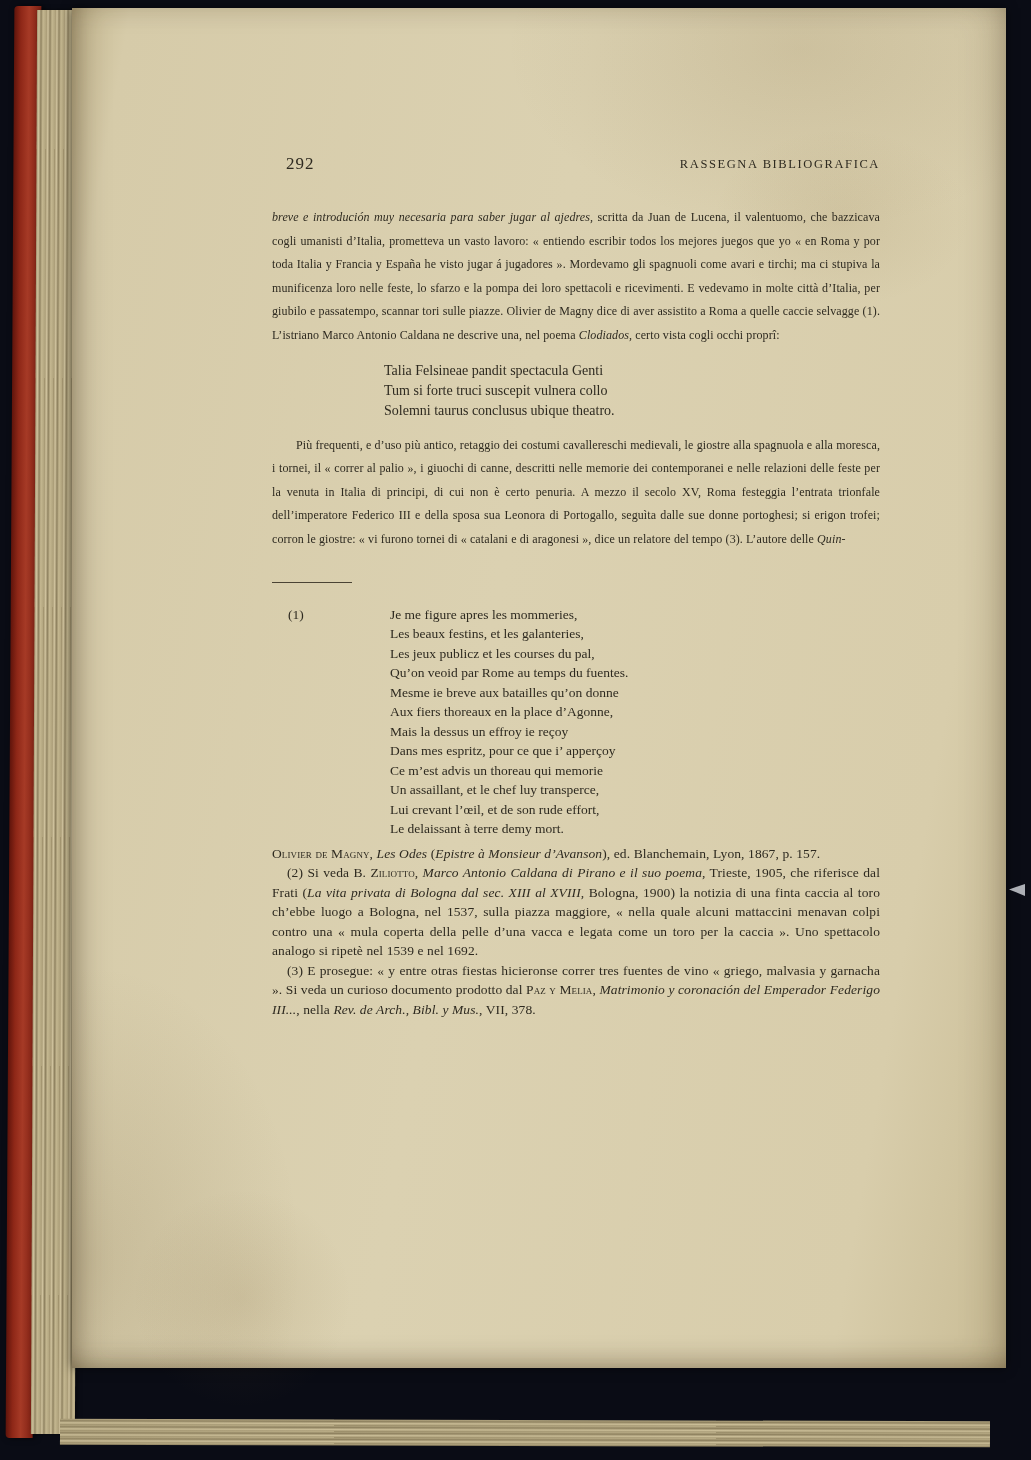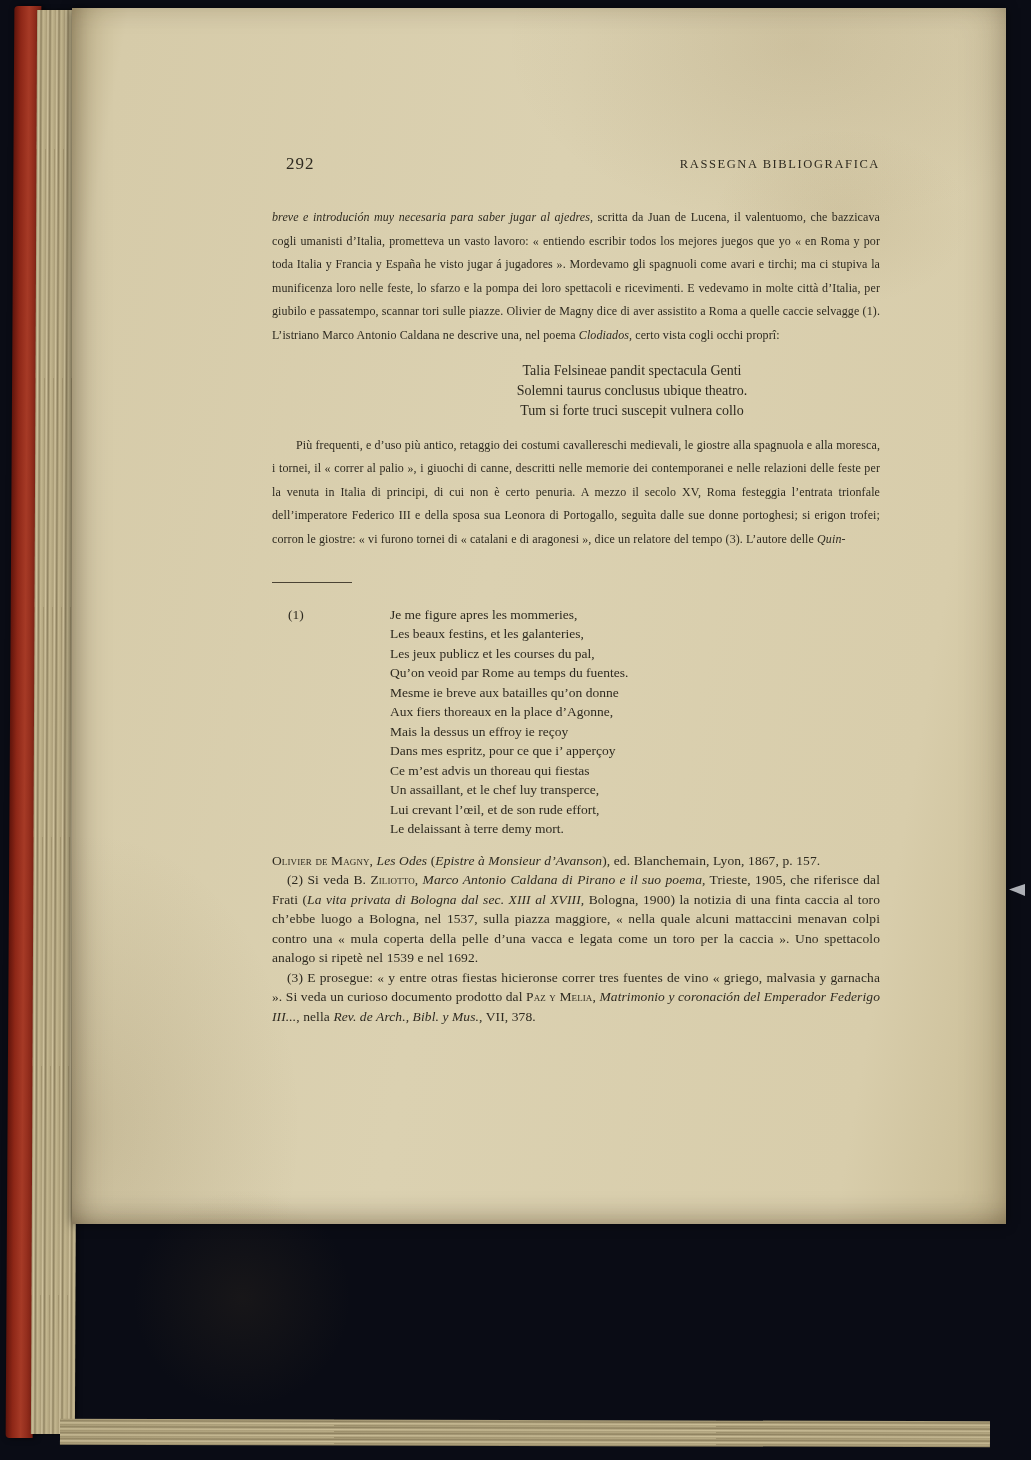--- a/index.html
+++ b/index.html
@@ -31,21 +31,21 @@
   }
   .page-bottom-edge {
     position:absolute; left:60px; top:1420px; width:930px; height:26px;
     background: repeating-linear-gradient(180deg,
       #b7aa84 0px, #8f8260 2px, #cabd97 4px, #9c8f6b 6px);
     transform: rotate(0.15deg);
   }
 
   
   .page {
-    position:absolute; left:72px; top:8px; width:934px; height:1216px;
+    position:absolute; left:72px; top:8px; width:934px; height:1360px;
     background:
       radial-gradient(ellipse 420px 260px at 78% 3%, rgba(126,104,62,0.14), transparent 70%),
       radial-gradient(ellipse 300px 420px at 2% 92%, rgba(110,90,50,0.16), transparent 70%),
       linear-gradient(100deg, #c6b992 0%, #d6cba9 5%, var(--page-color,#dbd1b1) 45%, #d8cdab 85%, #c9bc95 100%);
     box-shadow:
       inset 20px 0 34px -20px rgba(60,42,18,0.55),
       inset -22px 0 44px -22px rgba(60,42,18,0.40),
       inset 0 -18px 30px -18px rgba(60,42,18,0.35),
       0 0 10px rgba(0,0,0,0.55);
   }
@@ -78,36 +78,36 @@
     font-size:12.5px; letter-spacing:1.6px;
   }
 
   .body-para {
     font-size:12px; line-height:23.6px; text-align:justify;
     letter-spacing:0.1px;
   }
   .body-para.indent { text-indent:24px; }
 
   .verse { font-size:14px; line-height:20px; }
-  .verse-main { margin:13px 0 13px 112px;text-align:center; }
+  .verse-main { margin:13px 0 13px 112px; }
 
   .fn-rule {
     width:80px; border-top:1.3px solid #4a4334;
     margin-top:30px; margin-bottom:22px;
   }
 
   .fn-verse-row { display:flex; font-size:13.5px; }
   .fn-marker { width:118px; padding-left:16px; line-height:19.5px; }
   .fn-verse { line-height:19.5px; }
 
   .fn-para {
     font-size:13.5px; line-height:19.5px; text-align:justify;
     letter-spacing:0.1px;
   }
-  .fn-para.first { margin-top:12px; }
+  .fn-para.first { margin-top:5px; }
   .fn-para.indent-sm { text-indent:15px; }
 </style>
 </head>
 <body>
 
 <div class="scene">
   <div class="book-cover"></div>
   <div class="page-stack"></div>
   <div class="page-bottom-edge"></div>
 
@@ -118,40 +118,40 @@
     <div class="content">
       <div class="header">
         <span class="pagenum">292</span>
         <span class="runhead">RASSEGNA BIBLIOGRAFICA</span>
       </div>
 
       <p class="body-para"><span style="font-style: italic;">breve e introdución muy necesaria para saber jugar al ajedres,</span><span> scritta da Juan de Lucena, il valentuomo, che bazzicava cogli umanisti d’Italia, prometteva un vasto lavoro: « entiendo escribir todos los mejores juegos que yo « en Roma y por toda Italia y Francia y España he visto jugar á jugadores ». Mordevamo gli spagnuoli come avari e tirchi; ma ci stupiva la munificenza loro nelle feste, lo sfarzo e la pompa dei loro spettacoli e ricevimenti. E vedevamo in molte città d’Italia, per giubilo e passatempo, scannar tori sulle piazze. Olivier de Magny dice di aver assistito a Roma a quelle caccie selvagge (1). L’istriano Marco Antonio Caldana ne descrive una, nel poema </span><span style="font-style: italic;">Clodiados,</span><span> certo vista cogli occhi proprî:</span></p>
 
       <div class="verse verse-main">
           <div>Talia Felsineae pandit spectacula Genti</div>
+          <div>Tum si forte truci suscepit vulnera collo</div>
           <div>Solemni taurus conclusus ubique theatro.</div>
-          <div>Tum si forte truci suscepit vulnera collo</div>
         </div>
 
       <p class="body-para indent"><span>Più frequenti, e d’uso più antico, retaggio dei costumi cavallereschi medievali, le giostre alla spagnuola e alla moresca, i tornei, il « correr al palio », i giuochi di canne, descritti nelle memorie dei contemporanei e nelle relazioni delle feste per la venuta in Italia di principi, di cui non è certo penuria. A mezzo il secolo XV, Roma festeggia l’entrata trionfale dell’imperatore Federico III e della sposa sua Leonora di Portogallo, seguìta dalle sue donne portoghesi; si erigon trofei; corron le giostre: « vi furono tornei di « catalani e di aragonesi », dice un relatore del tempo (3). L’autore delle </span><span style="font-style: italic;">Quin-</span></p>
 
       <div class="fn-rule"></div>
 
       <div class="fn-verse-row">
         <span class="fn-marker">(1)</span>
         <div class="fn-verse">
             <div>Je me figure apres les mommeries,</div>
             <div>Les beaux festins, et les galanteries,</div>
             <div>Les jeux publicz et les courses du pal,</div>
             <div>Qu’on veoid par Rome au temps du fuentes.</div>
             <div>Mesme ie breve aux batailles qu’on donne</div>
             <div>Aux fiers thoreaux en la place d’Agonne,</div>
             <div>Mais la dessus un effroy ie reçoy</div>
             <div>Dans mes espritz, pour ce que i’ apperçoy</div>
-            <div>Ce m’est advis un thoreau qui fiestas</div>
+            <div>Ce m’est advis un thoreau qui memorie</div>
             <div>Un assaillant, et le chef luy transperce,</div>
             <div>Lui crevant l’œil, et de son rude effort,</div>
             <div>Le delaissant à terre demy mort.</div>
           </div>
       </div>
 
       <p class="fn-para first"><span style="font-variant: small-caps;">Olivier de Magny</span><span>, </span><span style="font-style: italic;">Les Odes</span><span> (</span><span style="font-style: italic;">Epistre à Monsieur d’Avanson</span><span>), ed. Blanchemain, Lyon, 1867, p. 157.</span></p>
       <p class="fn-para indent-sm"><span>(2) Si veda B. </span><span style="font-variant: small-caps;">Ziliotto</span><span>, </span><span style="font-style: italic;">Marco Antonio Caldana di Pirano e il suo poema</span><span>, Trieste, 1905, che riferisce dal Frati (</span><span style="font-style: italic;">La vita privata di Bologna dal sec. XIII al XVIII,</span><span> Bologna, 1900) la notizia di una finta caccia al toro ch’ebbe luogo a Bologna, nel 1537, sulla piazza maggiore, « nella quale alcuni mattaccini menavan colpi contro una « mula coperta della pelle d’una vacca e legata come un toro per la caccia ». Uno spettacolo analogo si ripetè nel 1539 e nel 1692.</span></p>
       <p class="fn-para indent-sm"><span>(3) E prosegue: « y entre otras fiestas hicieronse correr tres fuentes de vino « griego, malvasia y garnacha ». Si veda un curioso documento prodotto dal </span><span style="font-variant: small-caps;">Paz y Melia</span><span>, </span><span style="font-style: italic;">Matrimonio y coronación del Emperador Federigo III...</span><span>, nella </span><span style="font-style: italic;">Rev. de Arch., Bibl. y Mus.</span><span>, VII, 378.</span></p>
     </div>

